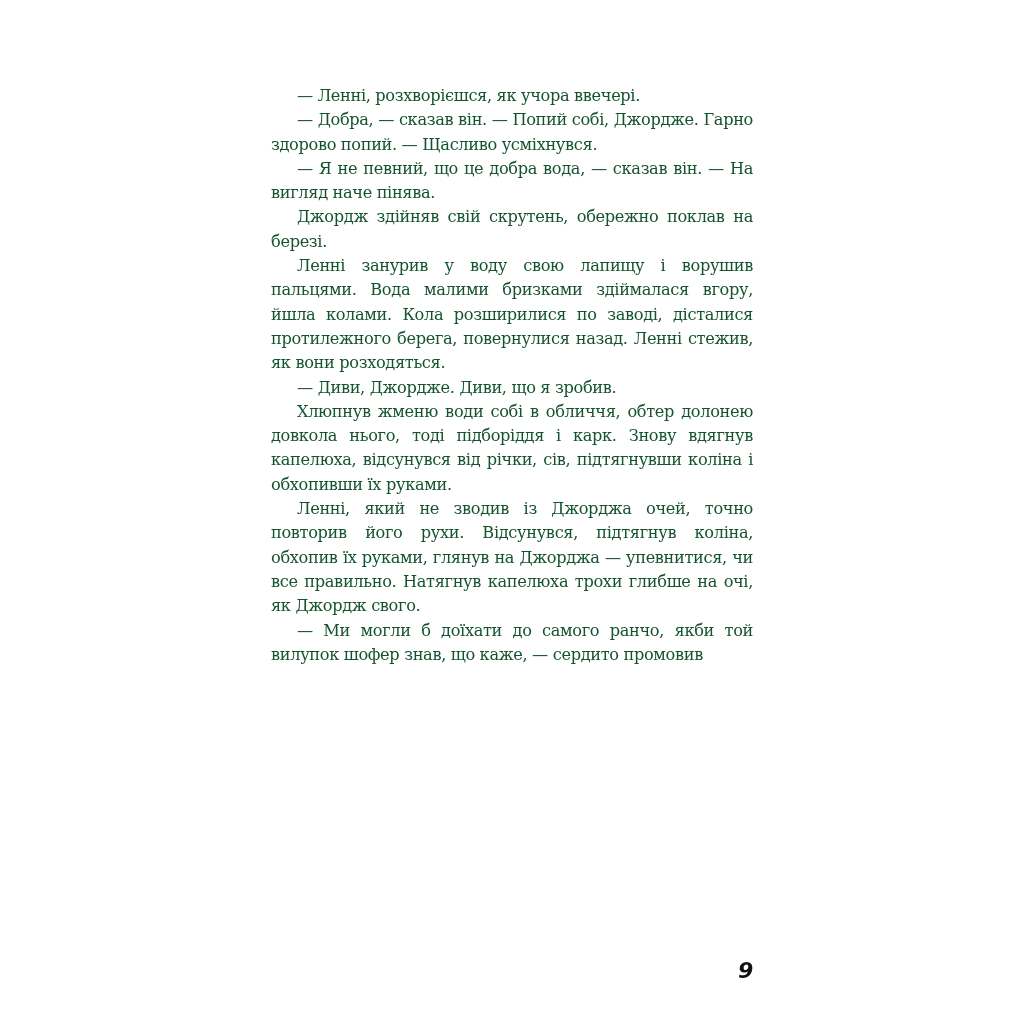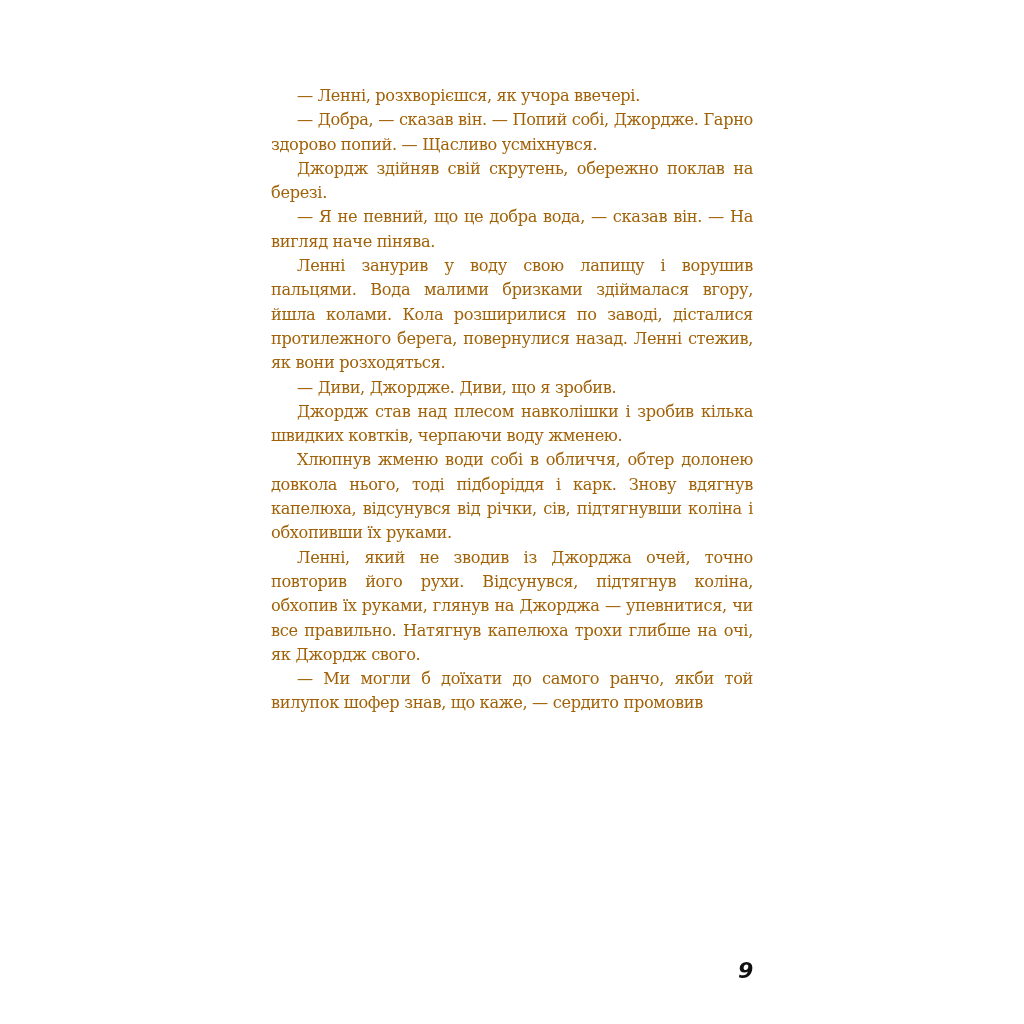--- a/index.html
+++ b/index.html
@@ -1,33 +1,32 @@
 <!DOCTYPE html>
 <html><head>
 <meta charset="utf-8">
 <style>
   html, body { margin: 0; padding: 0; background: #ffffff; }
   body { width: 1024px; height: 1024px; position: relative; overflow: hidden; }
   .page { position: absolute; left: 271px; top: 84px; width: 482px;
     font-family: "DejaVu Serif", "Liberation Serif", serif; font-size: 16.2px;
-    line-height: 24.3px; color: #a16207; letter-spacing: -0.35px; }
+    line-height: 24.3px; color: #14532d; letter-spacing: -0.35px; }
   .para { margin: 0; text-align: justify; text-indent: 26px; hyphens: manual; }
   .page-number { position: absolute; left: 738px; top: 958px;
     font-family: "DejaVu Sans", sans-serif; font-weight: bold; font-style: italic;
     font-size: 22px; color: #111; }
 </style>
 </head>
 <body>
 
 <div class="page">
   <p class="para">— Ленні, розхворієшся, як учора ввечері.</p>
   <p class="para">— Добра, — сказав він. — Попий собі, Джордже. Гарно здорово попий. — Щасливо усміхнувся.</p>
+  <p class="para">— Я не певний, що це добра вода, — сказав він. — На вигляд наче пінява.</p>
   <p class="para">Джордж здійняв свій скрутень, обережно поклав на березі.</p>
-  <p class="para">— Я не певний, що це добра вода, — сказав він. — На вигляд наче пінява.</p>
   <p class="para">Ленні занурив у воду свою лапищу і ворушив пальцями. Вода малими бризками здіймалася вгору, йшла колами. Кола розширилися по заводі, дісталися протилежного берега, повернулися назад. Ленні стежив, як вони розходяться.</p>
   <p class="para">— Диви, Джордже. Диви, що я зробив.</p>
-  <p class="para">Джордж став над плесом навколішки і зробив кілька швидких ковтків, черпаючи воду жменею.</p>
   <p class="para">Хлюпнув жменю води собі в обличчя, обтер долонею довкола нього, тоді підборіддя і карк. Знову вдягнув капелюха, відсунувся від річки, сів, підтягнувши коліна і обхопивши їх руками.</p>
   <p class="para">Ленні, який не зводив із Джорджа очей, точно повторив його рухи. Відсунувся, підтягнув коліна, обхопив їх руками, глянув на Джорджа — упевнитися, чи все правильно. Натягнув капелюха трохи глибше на очі, як Джордж свого.</p>
   <p class="para">— Ми могли б доїхати до самого ранчо, якби той вилупок шофер знав, що каже, — сердито промовив</p>
 </div>
 
 <div class="page-number">9</div>
 
 </body></html>

